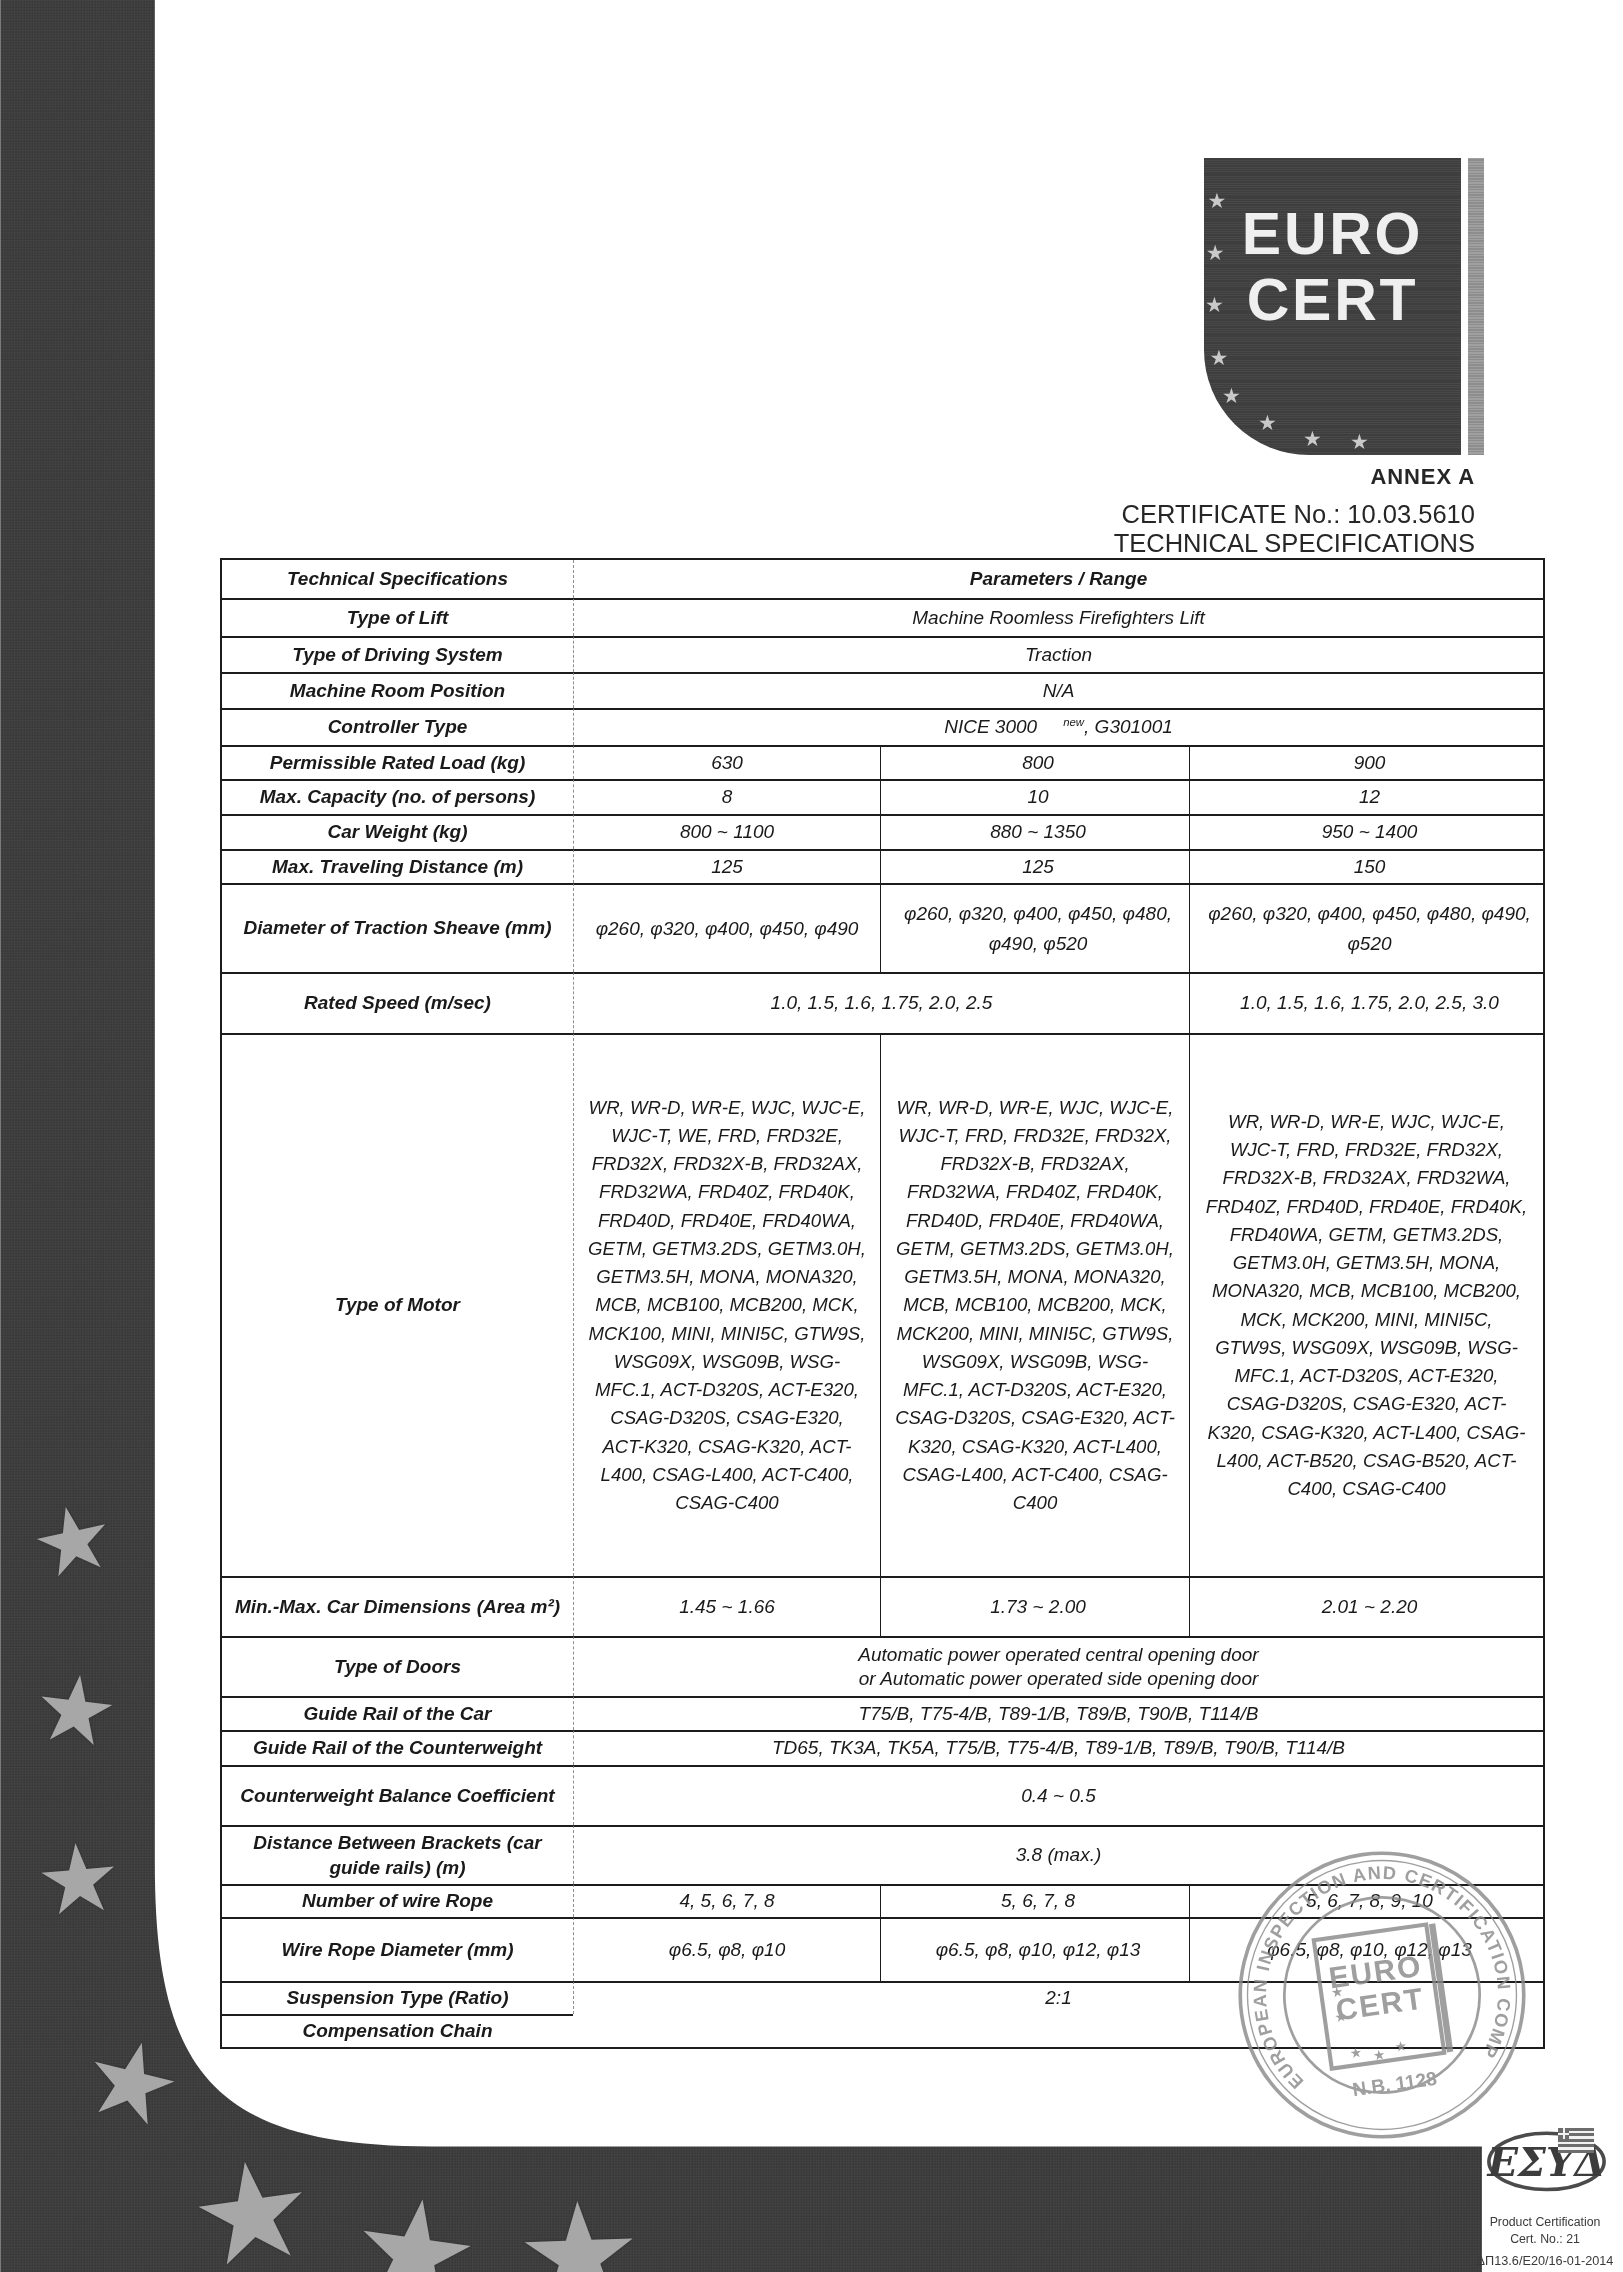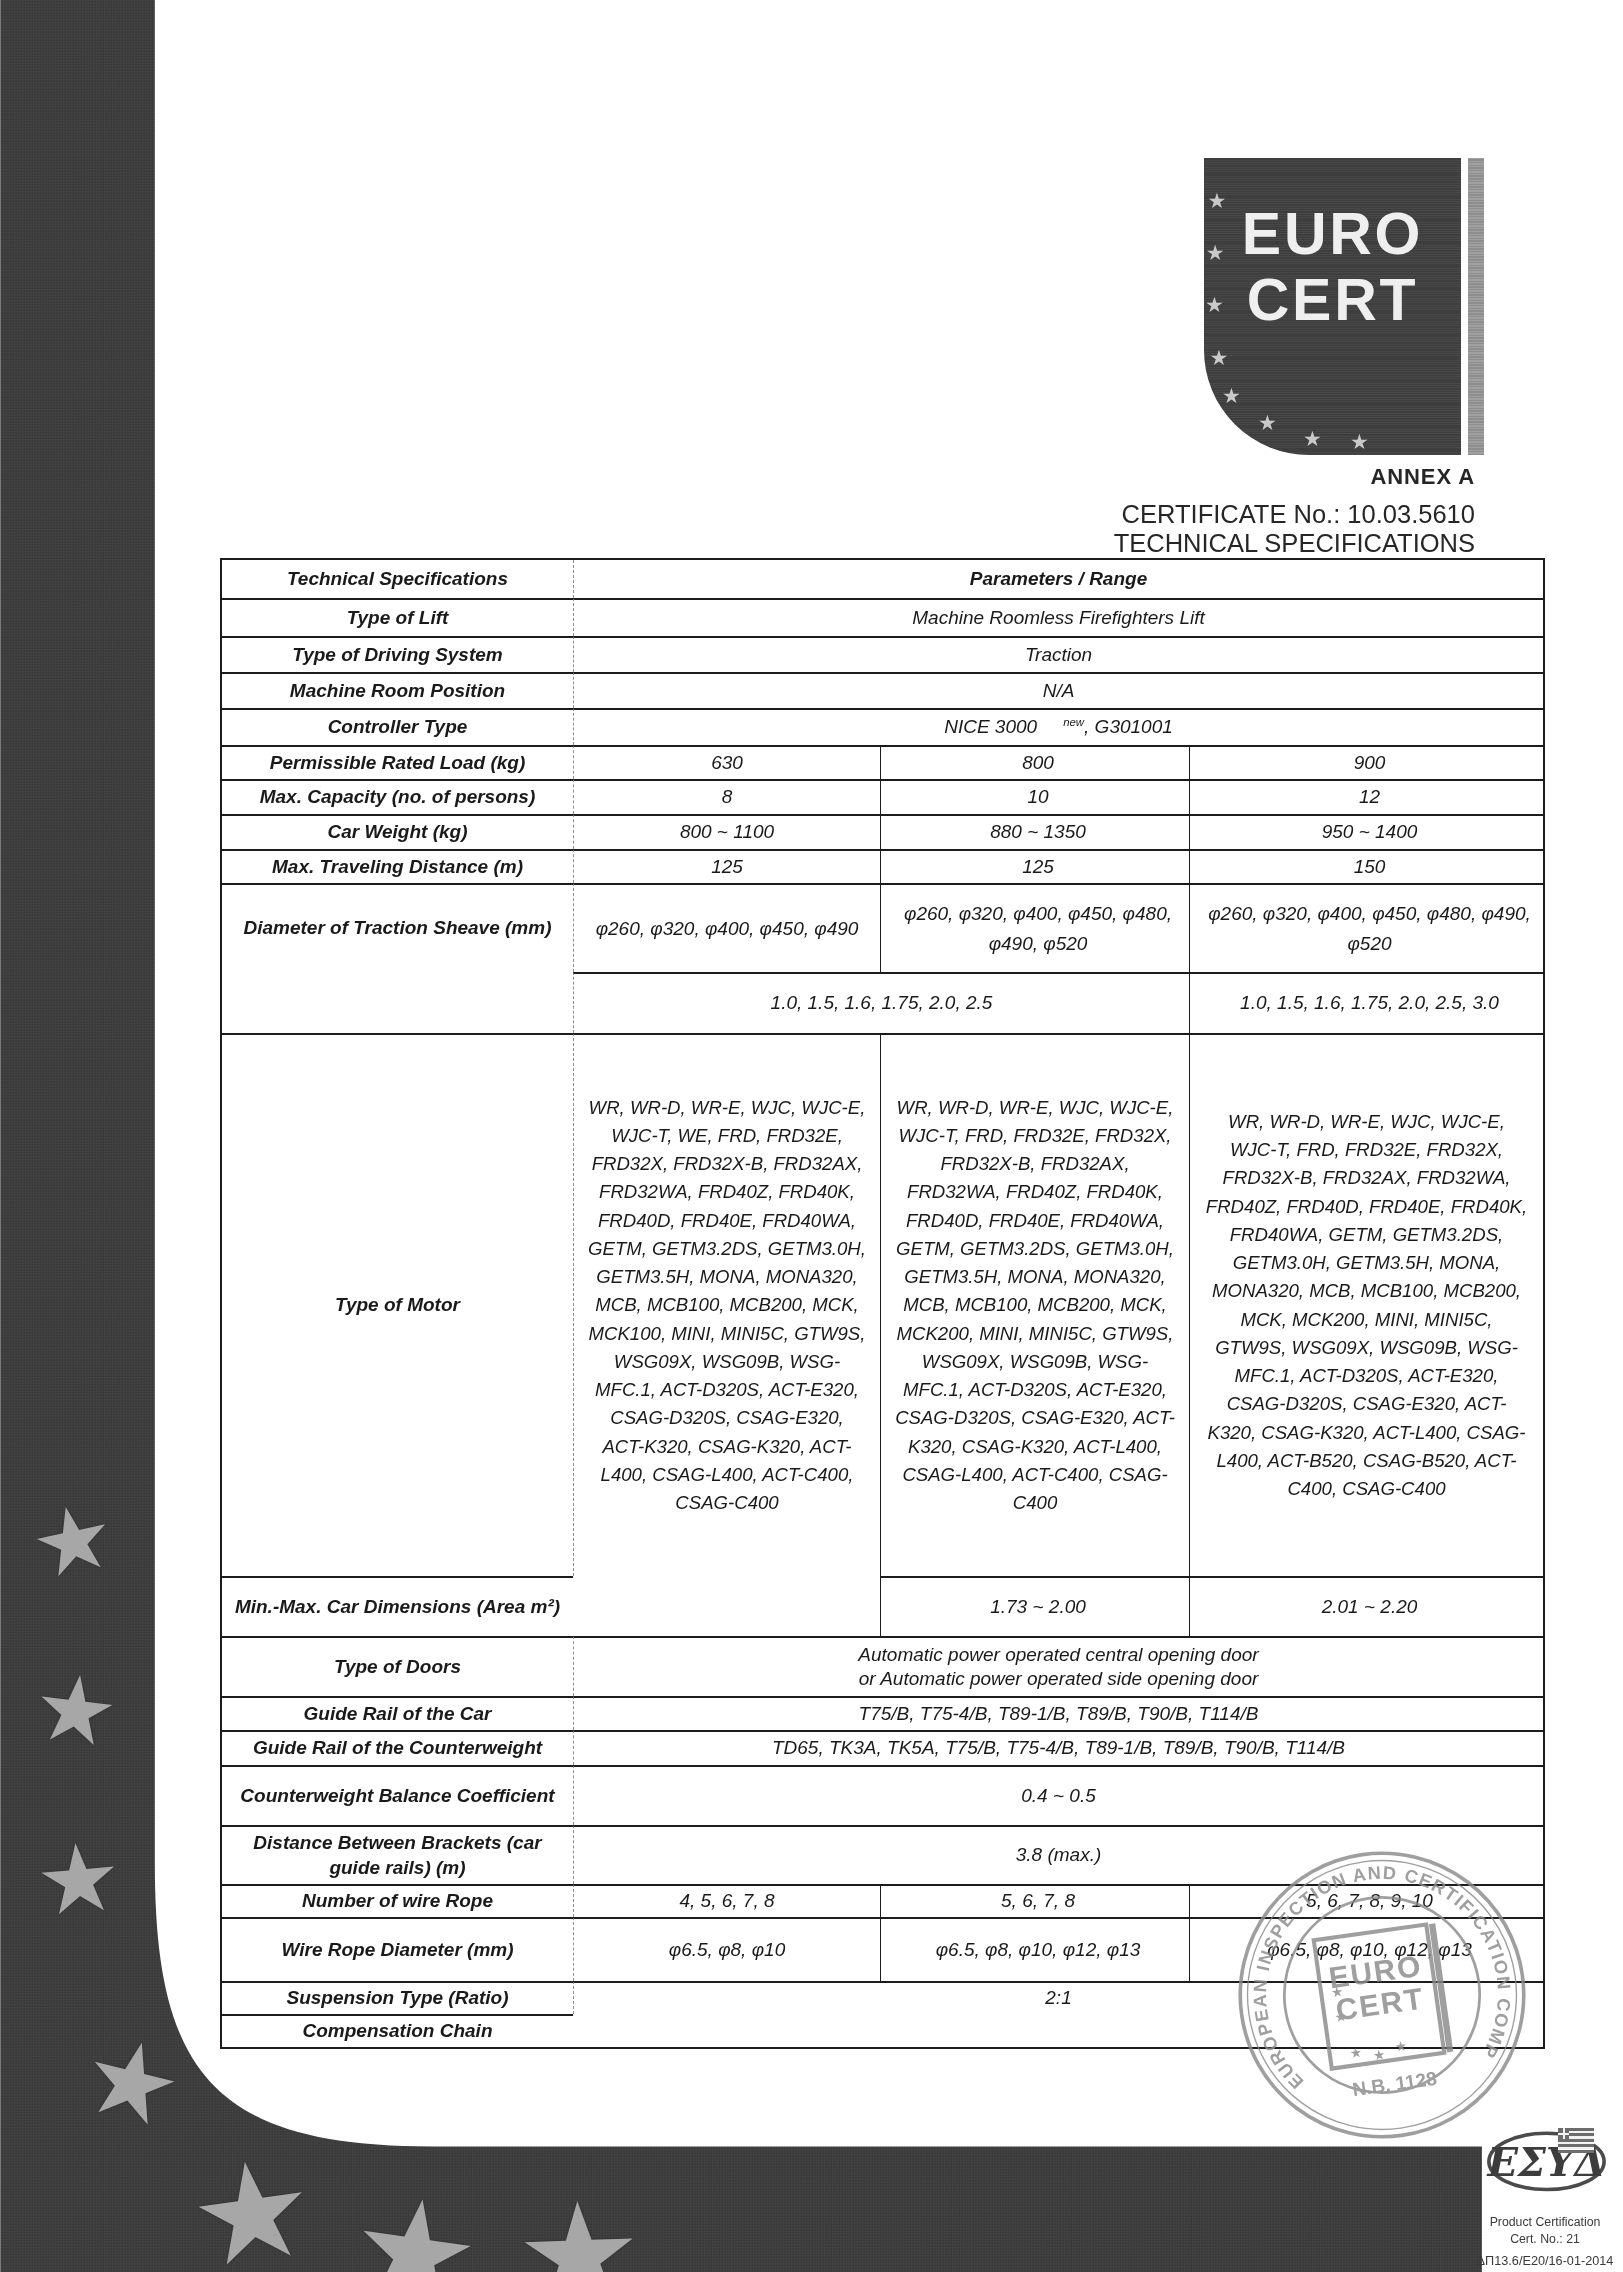--- a/index.html
+++ b/index.html
@@ -142,29 +142,31 @@
     <div class="c lbl bt" style="grid-area:9/1/10/2">Max. Traveling Distance (m)</div>
     <div class="c bt sd" style="grid-area:9/2/10/3">125</div>
     <div class="c bt ss" style="grid-area:9/3/10/4">125</div>
     <div class="c bt ss" style="grid-area:9/4/10/5">150</div>
 
     <div class="c lbl bt" style="grid-area:10/1/11/2">Diameter of Traction Sheave (mm)</div>
     <div class="c bt sd sheave-c" style="grid-area:10/2/11/3">φ260,  φ320,  φ400, φ450,  φ490</div>
     <div class="c bt ss sheave-c" style="grid-area:10/3/11/4">φ260,  φ320,  φ400, φ450,  φ480, φ490,  φ520</div>
     <div class="c bt ss sheave-c" style="grid-area:10/4/11/5">φ260,  φ320,  φ400, φ450,  φ480, φ490,  φ520</div>
 
+    <div class="c lbl bt" style="grid-area:11/1/12/2">Rated Speed (m/sec)</div>
     <div class="c bt sd" style="grid-area:11/2/12/4">1.0, 1.5, 1.6, 1.75, 2.0, 2.5</div>
     <div class="c bt ss" style="grid-area:11/4/12/5">1.0, 1.5, 1.6, 1.75, 2.0, 2.5, 3.0</div>
 
     <div class="c lbl bt" style="grid-area:12/1/13/2">Type of Motor</div>
     <div class="c bt sd motor" style="grid-area:12/2/13/3">WR, WR-D, WR-E, WJC, WJC-E, WJC-T, WE, FRD, FRD32E, FRD32X, FRD32X-B, FRD32AX, FRD32WA, FRD40Z, FRD40K, FRD40D, FRD40E, FRD40WA, GETM, GETM3.2DS, GETM3.0H, GETM3.5H, MONA, MONA320, MCB, MCB100, MCB200, MCK, MCK100, MINI, MINI5C, GTW9S, WSG09X, WSG09B, WSG-MFC.1, ACT-D320S, ACT-E320, CSAG-D320S, CSAG-E320, ACT-K320, CSAG-K320, ACT-L400, CSAG-L400, ACT-C400, CSAG-C400</div>
     <div class="c bt ss motor" style="grid-area:12/3/13/4">WR, WR-D, WR-E, WJC, WJC-E, WJC-T, FRD, FRD32E, FRD32X, FRD32X-B, FRD32AX, FRD32WA, FRD40Z, FRD40K, FRD40D, FRD40E, FRD40WA, GETM, GETM3.2DS, GETM3.0H, GETM3.5H, MONA, MONA320, MCB, MCB100, MCB200, MCK, MCK200, MINI, MINI5C, GTW9S, WSG09X, WSG09B, WSG-MFC.1, ACT-D320S, ACT-E320, CSAG-D320S, CSAG-E320, ACT-K320, CSAG-K320, ACT-L400, CSAG-L400, ACT-C400, CSAG-C400</div>
     <div class="c bt ss motor" style="grid-area:12/4/13/5">WR, WR-D, WR-E, WJC, WJC-E, WJC-T, FRD, FRD32E, FRD32X, FRD32X-B, FRD32AX, FRD32WA, FRD40Z, FRD40D, FRD40E, FRD40K, FRD40WA, GETM, GETM3.2DS, GETM3.0H, GETM3.5H, MONA, MONA320, MCB, MCB100, MCB200, MCK, MCK200, MINI, MINI5C, GTW9S, WSG09X, WSG09B, WSG-MFC.1, ACT-D320S, ACT-E320, CSAG-D320S, CSAG-E320, ACT-K320, CSAG-K320, ACT-L400, CSAG-L400, ACT-B520, CSAG-B520, ACT-C400, CSAG-C400</div>
 
     <div class="c lbl bt" style="grid-area:13/1/14/2">Min.-Max. Car Dimensions (Area m²)</div>
+    <div class="c bt sd" style="grid-area:13/2/14/3">1.45 ~ 1.66</div>
     <div class="c bt ss" style="grid-area:13/3/14/4">1.73 ~ 2.00</div>
     <div class="c bt ss" style="grid-area:13/4/14/5">2.01 ~ 2.20</div>
 
     <div class="c lbl bt" style="grid-area:14/1/15/2">Type of Doors</div>
     <div class="c bt sd" style="grid-area:14/2/15/5">
       <div>Automatic power operated central opening door</div>
       <div>or Automatic power operated side opening door</div>
     </div>
 
     <div class="c lbl bt" style="grid-area:15/1/16/2">Guide Rail of the Car</div>

